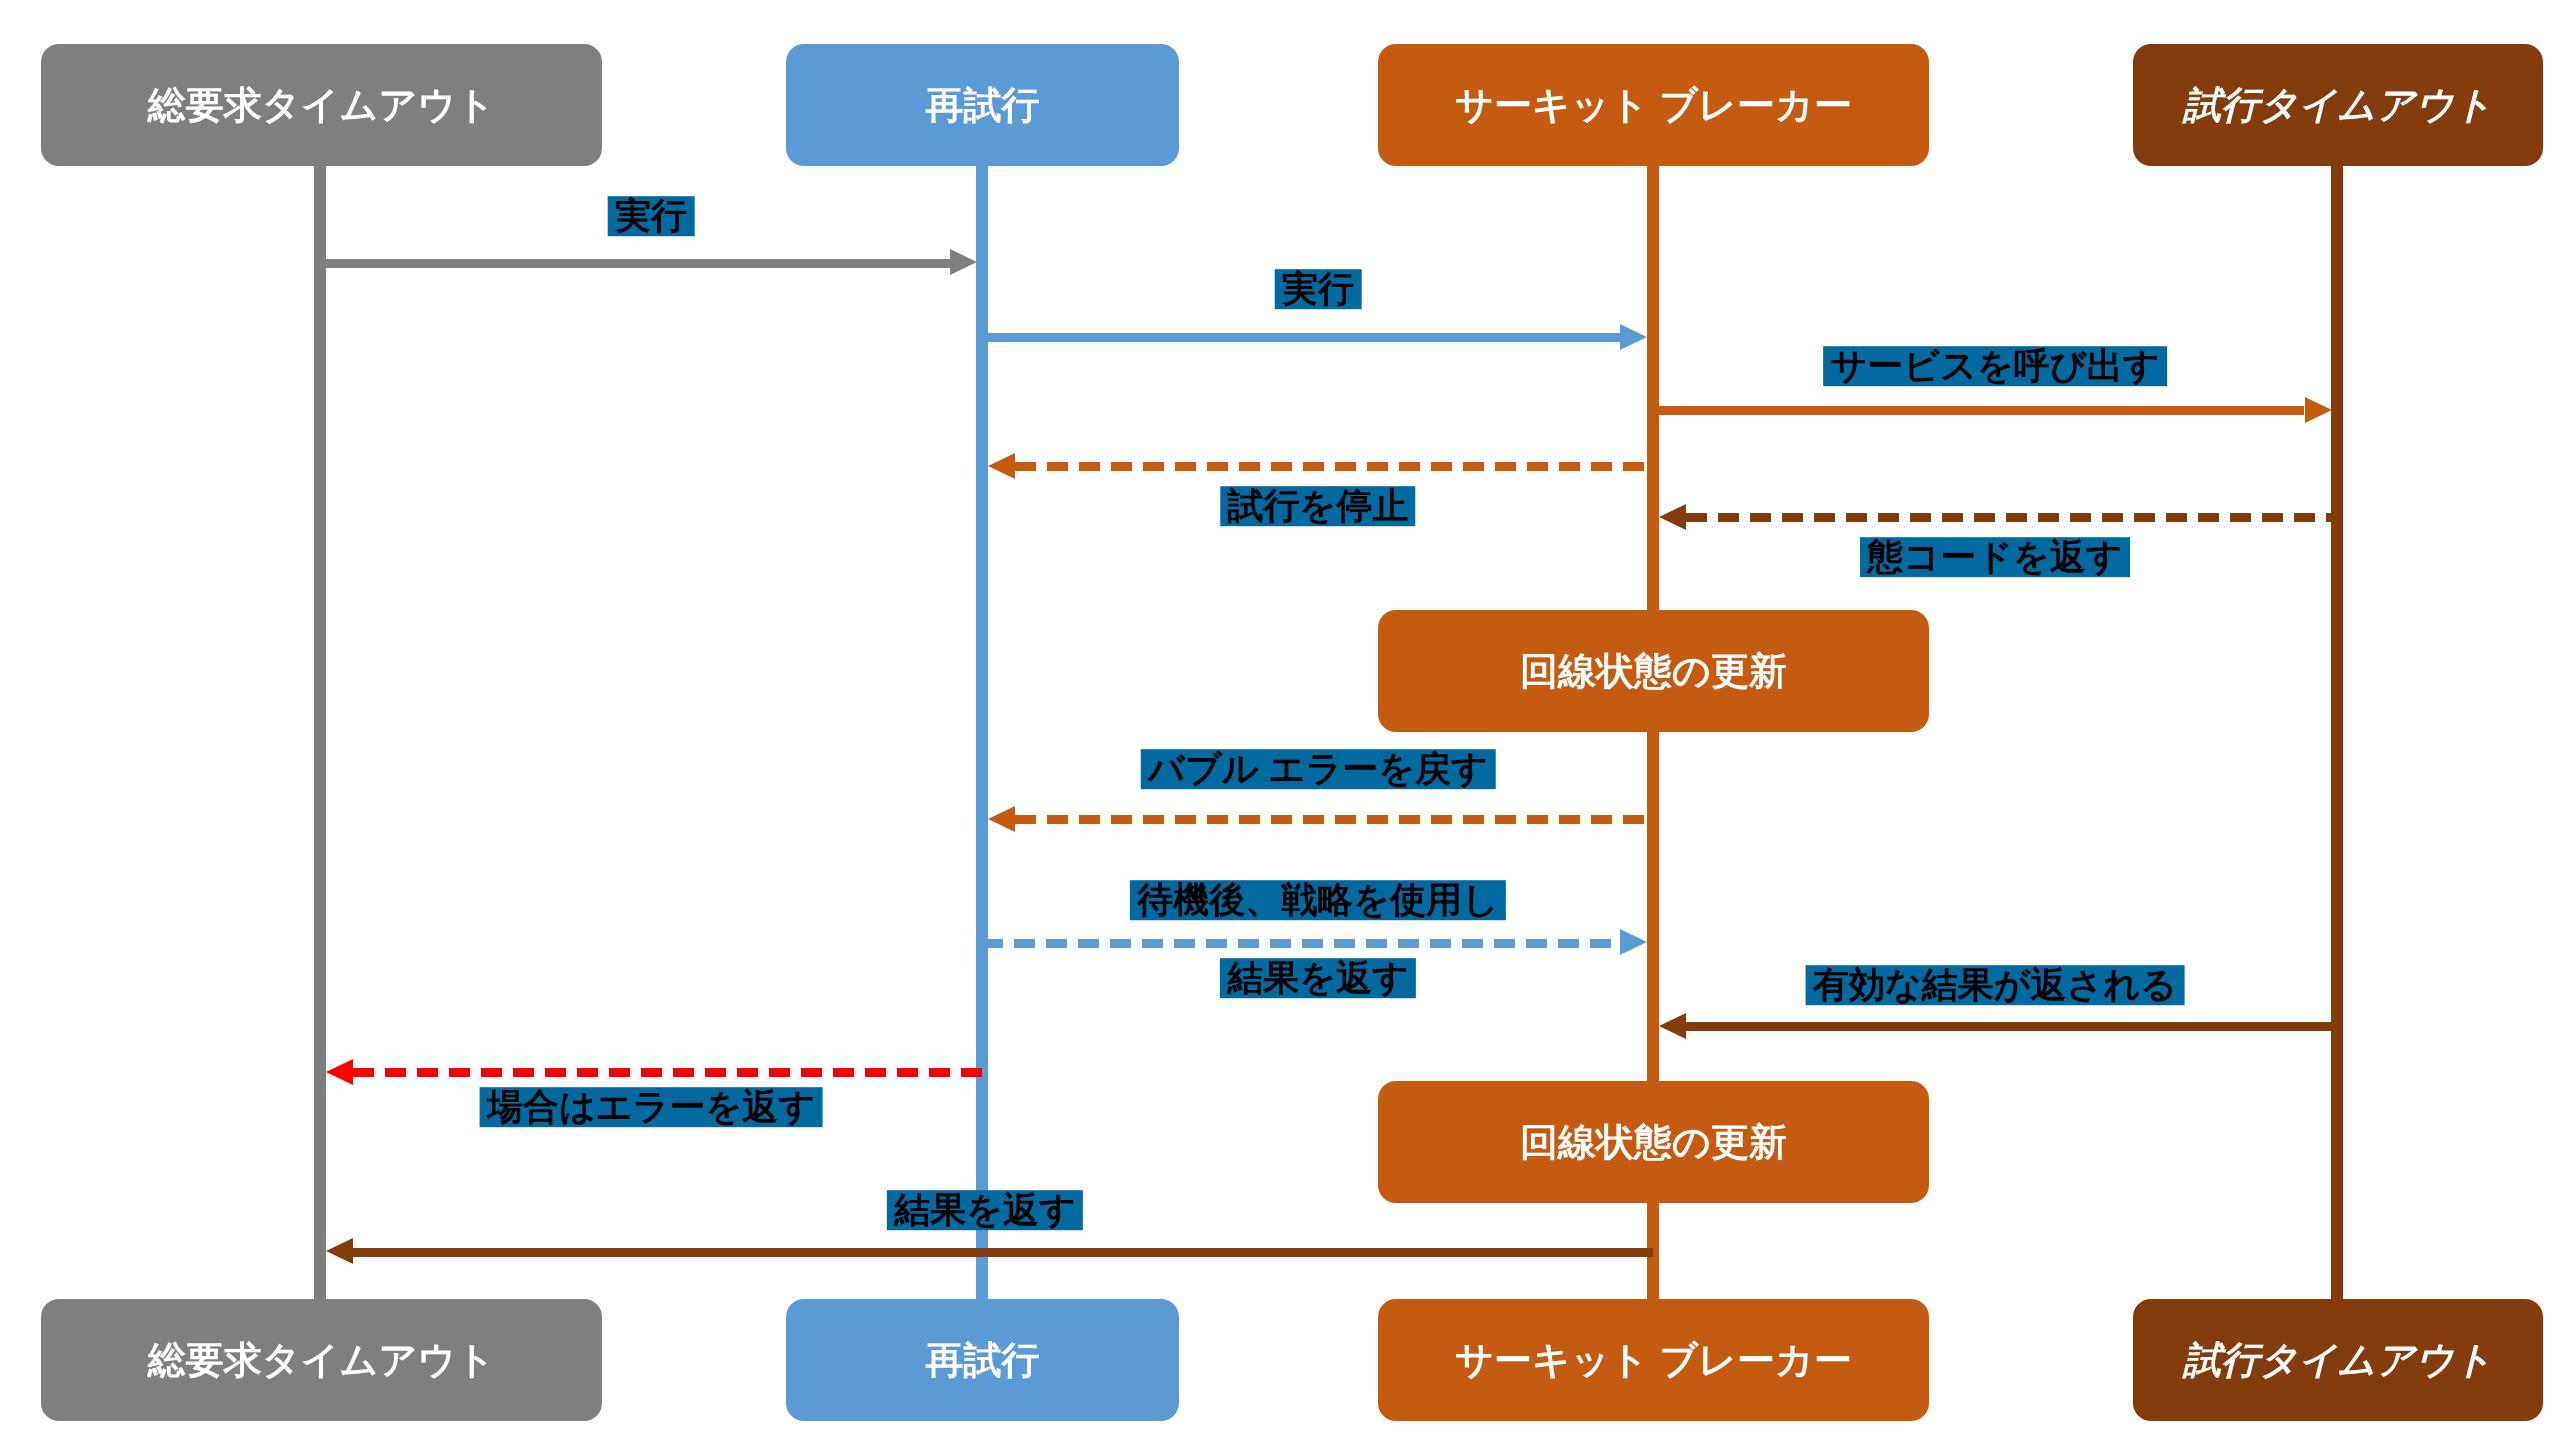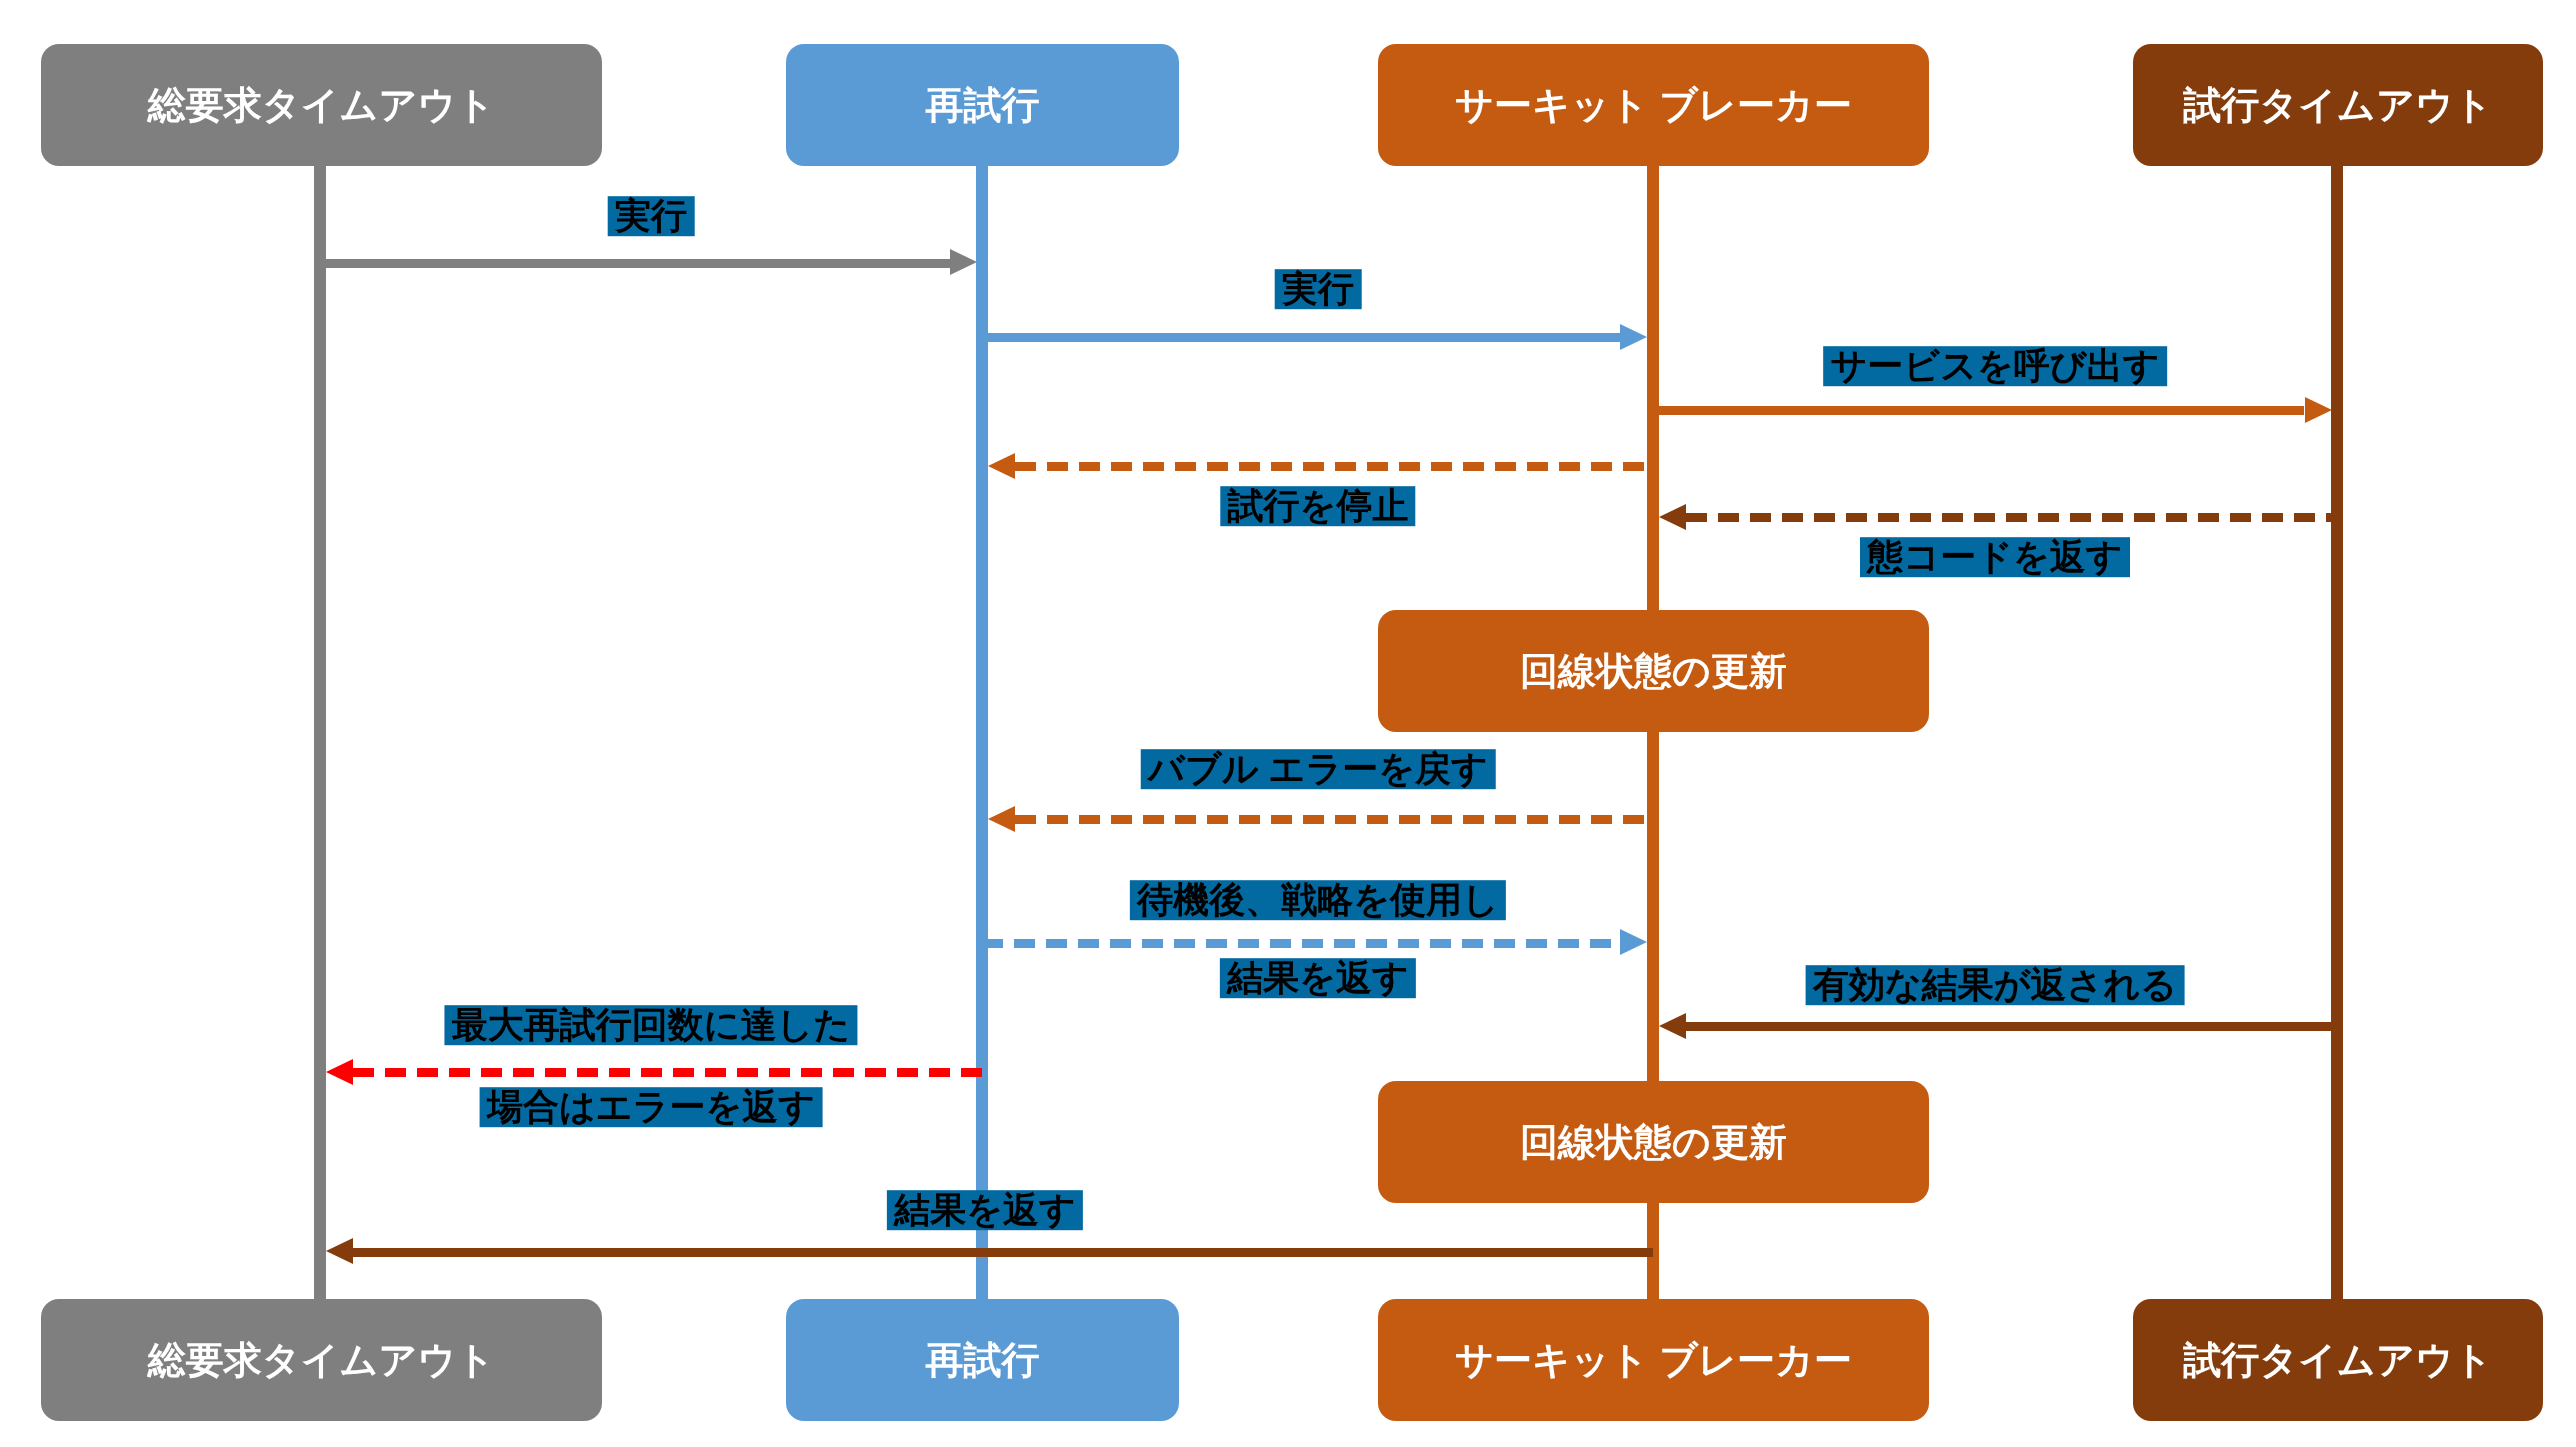--- a/index.html
+++ b/index.html
@@ -6,21 +6,21 @@
   body{width:2576px;height:1447px;overflow:hidden;
        font-family:"Liberation Sans","DejaVu Sans",sans-serif;}
   .diagram{position:relative;width:2576px;height:1447px;background:#fff;}
 
   .actor{position:absolute;height:122px;border-radius:18px;
          display:flex;align-items:center;justify-content:center;
          color:#fff;font-weight:bold;font-size:38px;white-space:nowrap;}
   .actor.gray{background:var(--gray);}
   .actor.blue{background:var(--blue);text-align:center;}
   .actor.orange{background:var(--orange);}
-  .actor.darkbrown{background:var(--darkbrown);}
+  .actor.darkbrown{background:var(--darkbrown);font-style:italic;}
 
   .lifeline{position:absolute;width:12px;top:164px;height:1136px;}
   .lifeline.gray{background:var(--gray);}
   .lifeline.blue{background:var(--blue);}
   .lifeline.orange{background:var(--orange);}
   .lifeline.darkbrown{background:var(--darkbrown);}
 
   .note{position:absolute;height:122px;border-radius:18px;
         display:flex;align-items:center;justify-content:center;
         background:var(--orange);color:#fff;font-weight:bold;font-size:38px;}
@@ -100,21 +100,20 @@
 
   <div class="mlabel" style="left:1318px;top:900px">待機後、戦略を使用し</div>
   <div class="mline" style="left:982px;top:939px;width:638px;background:repeating-linear-gradient(90deg,var(--blue) 0 20.7px,transparent 20.7px 32px)"></div>
   <div class="head r" style="left:1620px;top:929px;border-left-color:var(--blue)"></div>
   <div class="mlabel" style="left:1318px;top:978px">結果を返す</div>
 
   <div class="mlabel" style="left:1995px;top:985px">有効な結果が返される</div>
   <div class="mline" style="left:1686px;top:1022px;width:651px;background:var(--darkbrown)"></div>
   <div class="head l" style="left:1659px;top:1013px;border-right-color:var(--darkbrown)"></div>
 
-  <div class="mlabel" style="left:651px;top:1025px">最大再試行回数に達した</div>
   <div class="mline" style="left:353px;top:1068px;width:630px;background:repeating-linear-gradient(90deg,var(--red) 0 20.7px,transparent 20.7px 32px)"></div>
   <div class="head l" style="left:326px;top:1059px;border-right-color:var(--red)"></div>
   <div class="mlabel" style="left:651px;top:1107px">場合はエラーを返す</div>
 
   <div class="note" style="left:1378px;top:1081px;width:551px">
       <span>回線状態の更新</span>
     </div>
 
   <div class="mlabel" style="left:985px;top:1210px">結果を返す</div>
   <div class="mline" style="left:353px;top:1248px;width:1300px;background:var(--darkbrown)"></div>

